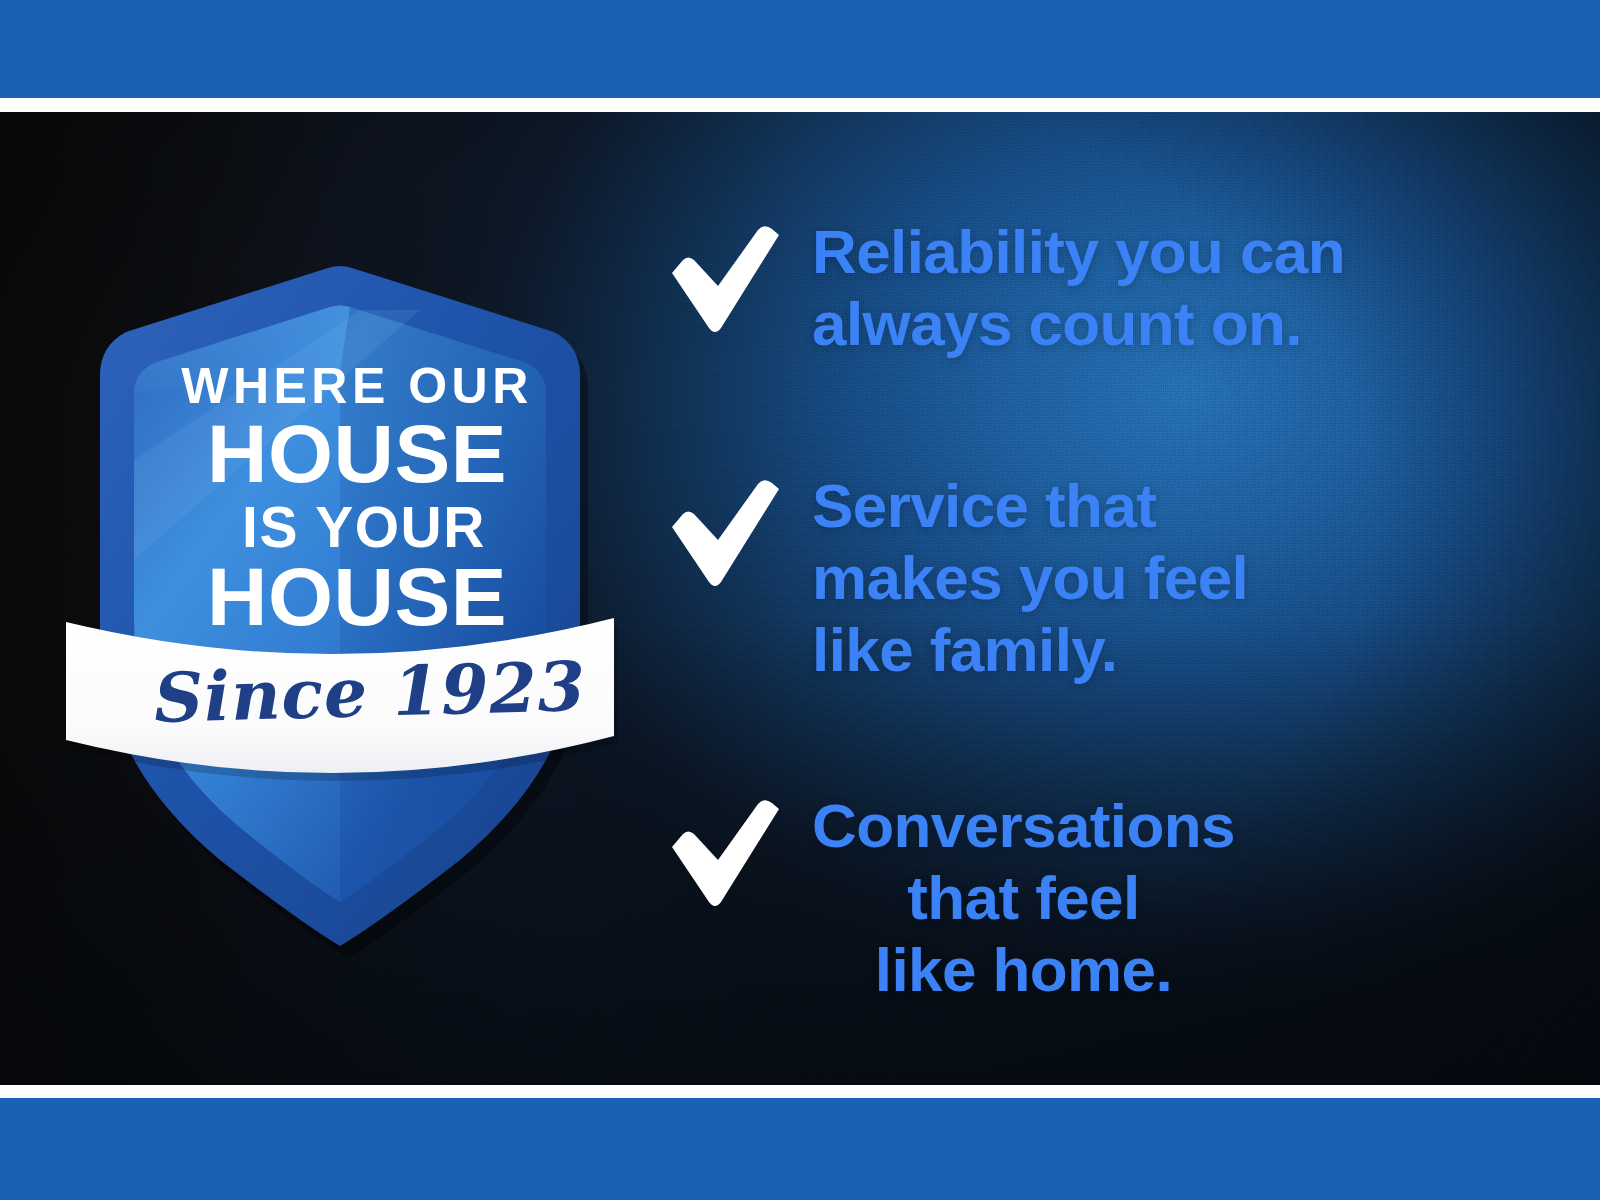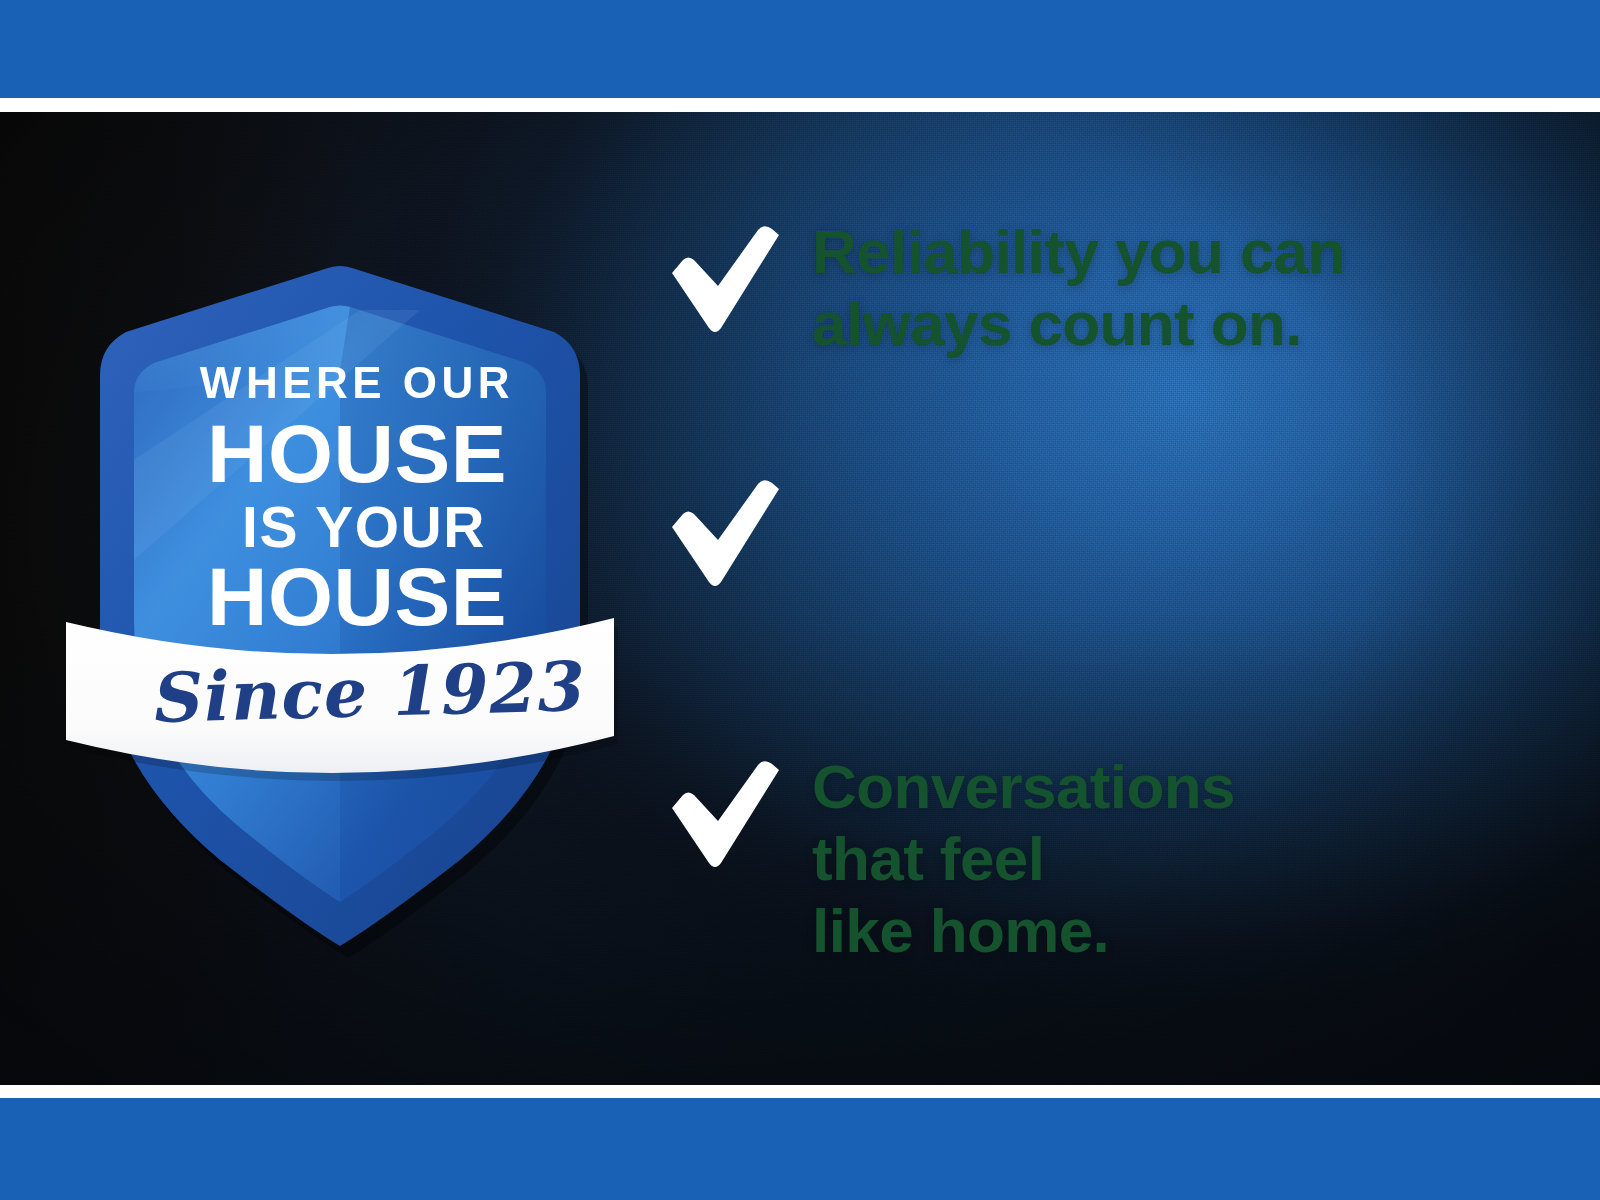--- a/index.html
+++ b/index.html
@@ -111,21 +111,21 @@
     text-align: center;
     color: #ffffff;
     font-family: "Liberation Sans", "DejaVu Sans", sans-serif;
     font-weight: 700;
     text-transform: uppercase;
     -webkit-font-smoothing: antialiased;
   }
   .bt-where {
     top: 201px;
     left: 17px;
-    font-size: 44px;
+    font-size: 50px;
     letter-spacing: 4.5px;
     line-height: 1;
   }
   .bt-house1 {
     top: 253px;
     left: 17px;
     font-size: 82px;
     letter-spacing: 0.5px;
     line-height: 1;
     transform: scaleX(1.02);
@@ -172,32 +172,32 @@
   }
   .benefit {
     position: absolute;
     left: 0;
     display: flex;
     align-items: flex-start;
     gap: 28px;
   }
   .benefit.b1 { top: 104px; }
   .benefit.b2 { top: 358px; }
-  .benefit.b3 { top: 639px; }
+  .benefit.b3 { top: 678px; text-align: center; }
 
   .check {
     flex: 0 0 auto;
     width: 118px;
     height: 112px;
     margin-top: 8px;
   }
   .check svg { display: block; width: 100%; height: 100%; }
 
   .benefit-text {
-    color: #14532d;
+    color: #3b82f6;
     font-family: "Liberation Sans", "DejaVu Sans", sans-serif;
     font-weight: 700;
     font-size: 62px;
     line-height: 1.16;
     letter-spacing: -0.6px;
     white-space: pre-line;
     -webkit-font-smoothing: antialiased;
     text-shadow: 0 2px 10px rgba(0,0,0,0.22);
   }
   .benefit.b1 .benefit-text { padding-top: 0px; }
@@ -309,20 +309,23 @@
       <div class="benefit-text">Reliability you can
 always count on.</div>
     </div>
 
     <div class="benefit b2">
       <div class="check">
         <svg viewBox="0 0 118 112" xmlns="http://www.w3.org/2000/svg" aria-hidden="true">
           <path d="M6 49 L17 36 Q22 31 28 36 L52 62 L92 6 Q98 -1 106 5 L113 11 L55 104 Q49 112 43 104 Z" fill="#ffffff"></path>
         </svg>
       </div>
+      <div class="benefit-text">Service that
+makes you feel
+like family.</div>
     </div>
 
     <div class="benefit b3">
       <div class="check">
         <svg viewBox="0 0 118 112" xmlns="http://www.w3.org/2000/svg" aria-hidden="true">
           <path d="M6 49 L17 36 Q22 31 28 36 L52 62 L92 6 Q98 -1 106 5 L113 11 L55 104 Q49 112 43 104 Z" fill="#ffffff"></path>
         </svg>
       </div>
       <div class="benefit-text">Conversations
 that feel

